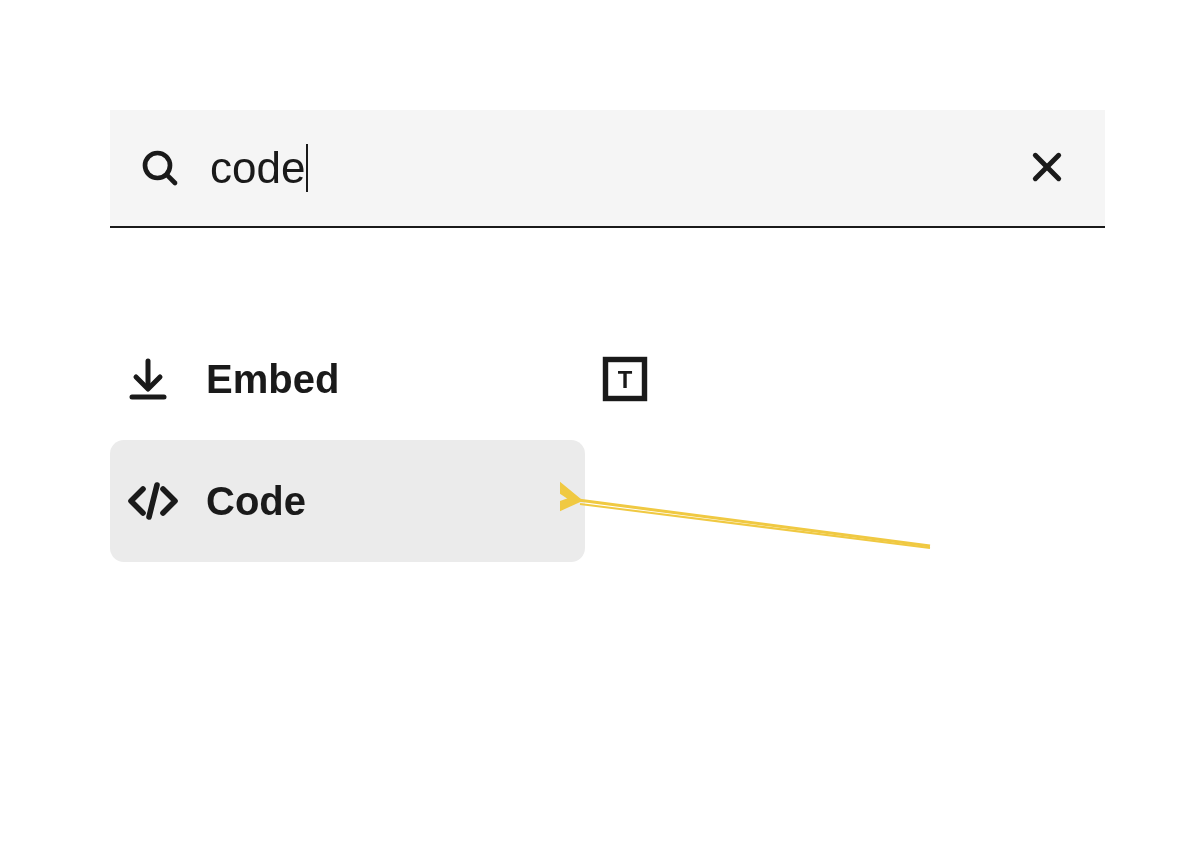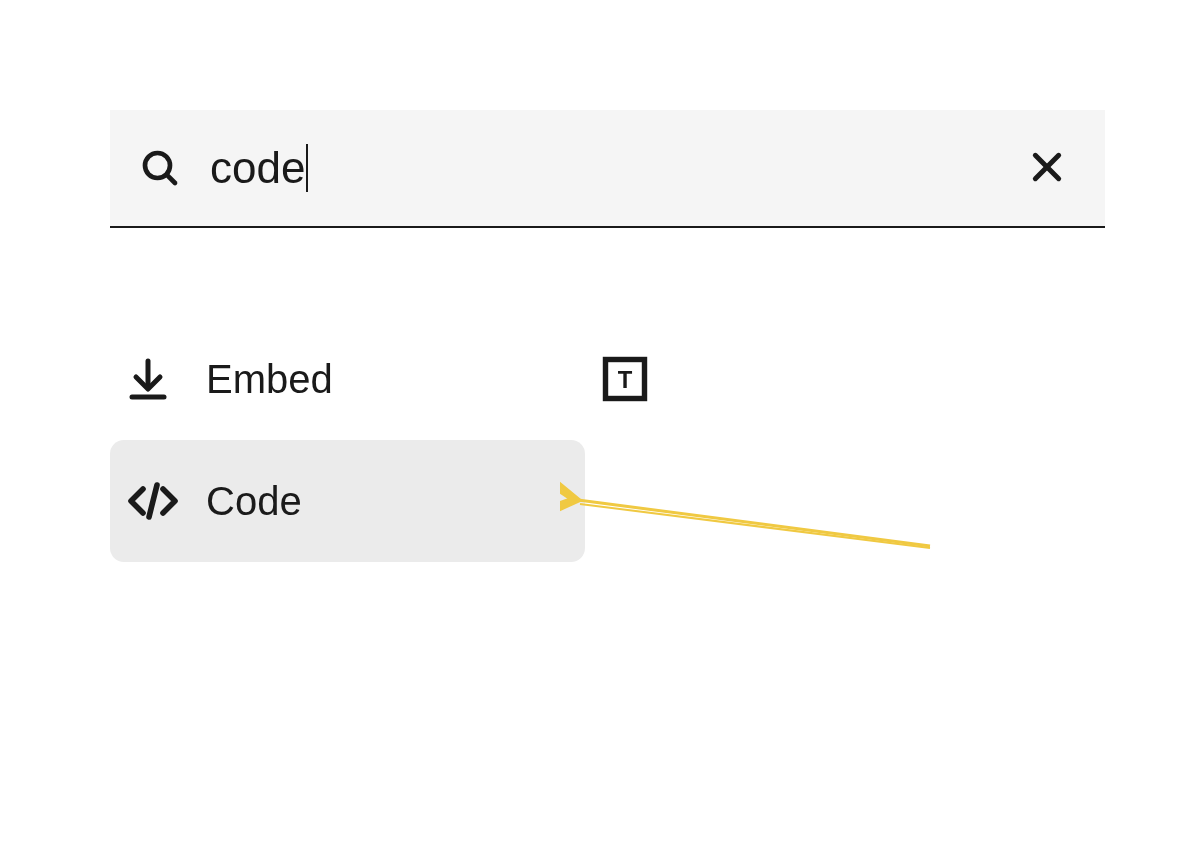--- a/index.html
+++ b/index.html
@@ -73,21 +73,21 @@
       width: 60px;
       display: flex;
       align-items: center;
       justify-content: flex-start;
       margin-right: 22px;
     }
     
     .result-label {
       font-size: 40px;
       color: #1a1a1a;
-      font-weight: 400;
+      font-weight: 700;
     }
     
     .annotation-arrow {
       position: absolute;
       pointer-events: none;
     }
     
     .text-cursor {
       display: inline-block;
       width: 2px;

